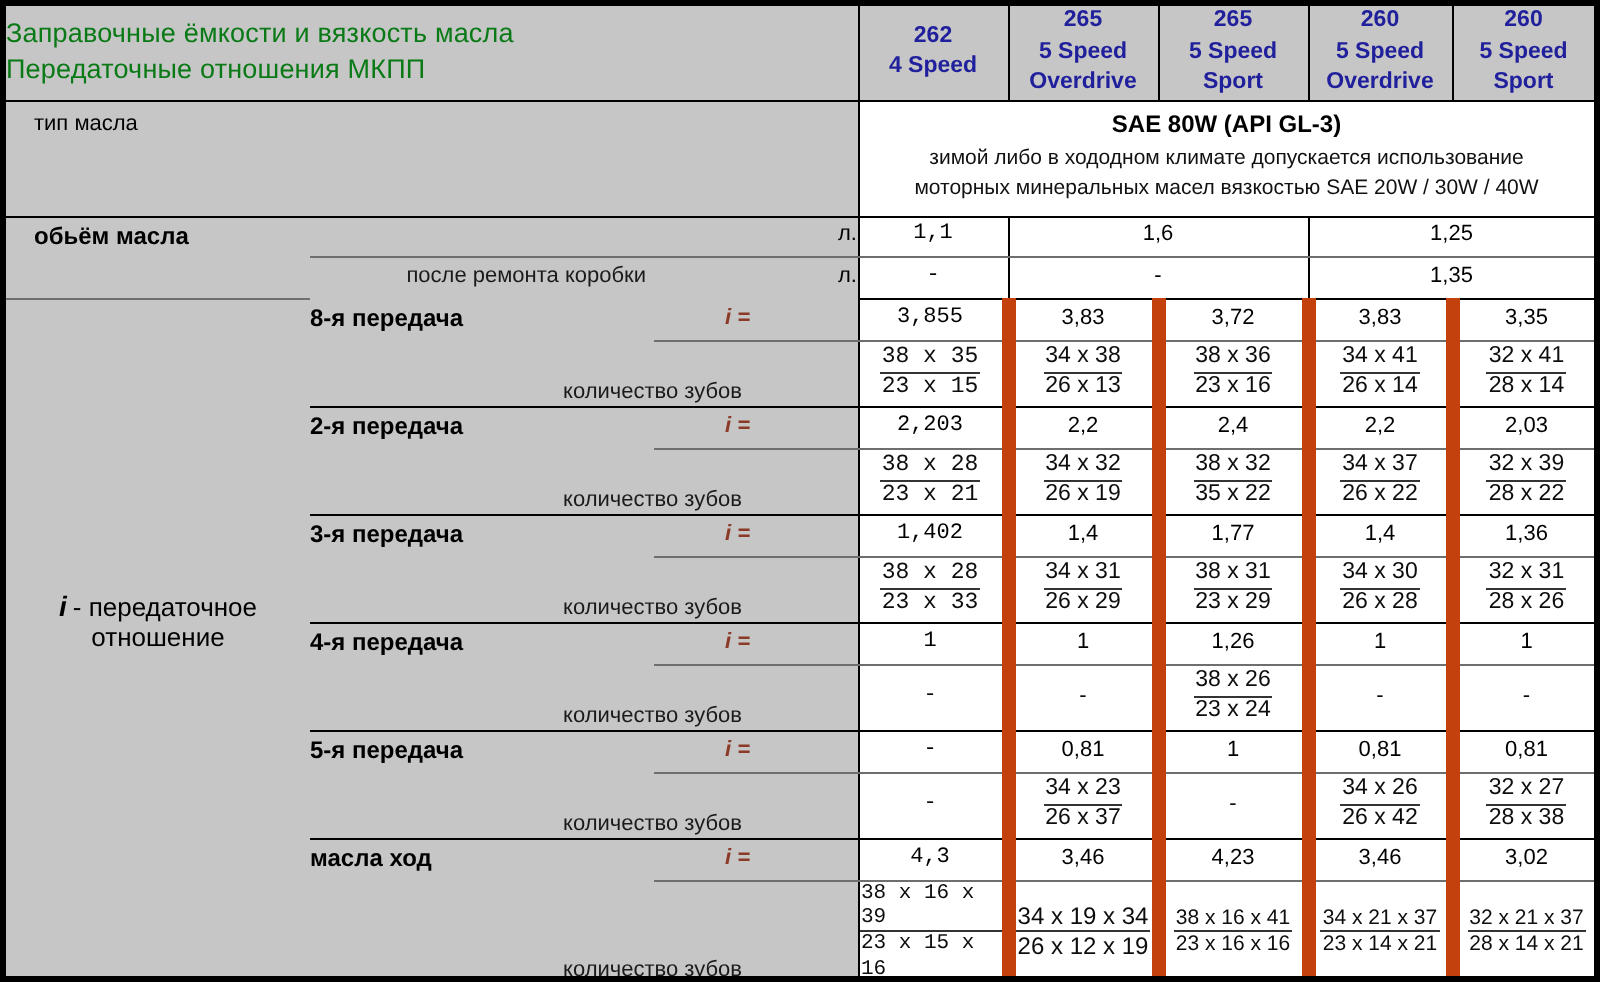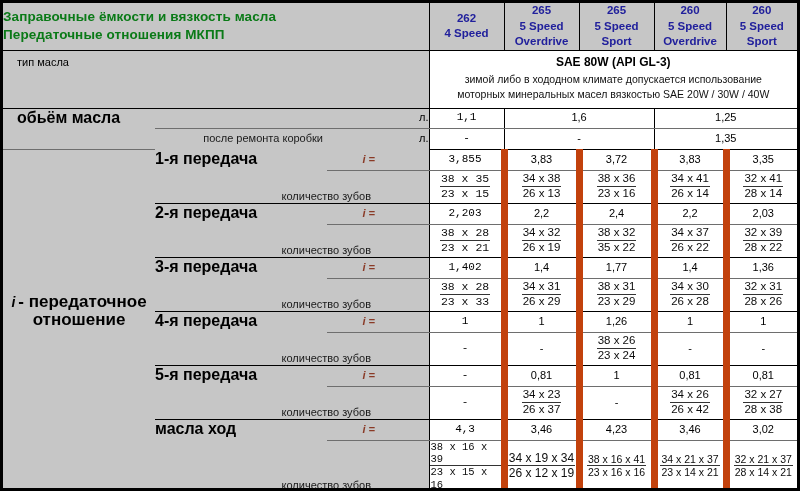--- a/index.html
+++ b/index.html
@@ -51,21 +51,21 @@
   .gr-r  { border-right:  7px solid #c2410c; }
 
   
   .title-cell {
     padding: 5px 0 0 11px;
     vertical-align: top;
   }
   .title-line {
     display: block;
     color: #0a7a17;
-    font-weight: bold;
+    font-weight: normal;
     font-size: 13.5px;
     line-height: 1.32;
     letter-spacing: 0.1px;
     white-space: nowrap;
   }
 
   
   .hdr-cell { padding: 3px 2px 2px 2px; }
   .hdr-line {
     display: block;
@@ -73,21 +73,21 @@
     font-weight: bold;
     font-size: 11.5px;
     line-height: 1.35;
     text-align: center;
     white-space: nowrap;
   }
 
   
   .lbl-bold {
     font-weight: bold;
-    font-size: 16px;
+    font-size: 12px;
     color: #000;
     white-space: nowrap;
     margin-top: 38px;
   }
   .lbl-norm {
     font-weight: normal;
     font-size: 11px;
     color: #1a1a1a;
     white-space: nowrap;
   }
@@ -111,22 +111,22 @@
     line-height: 1.45;
     padding: 0 6px;
   }
   .legend .i-glyph {
     font-weight: bold;
     font-style: italic;
     font-size: 14px;
     color: #000;
   }
   .legend .i-txt {
-    font-weight: bold;
-    font-size: 17px;
+    font-weight: normal;
+    font-size: 13px;
     color: #000;
   }
 
   
   .oil-main {
     display: block;
     font-weight: bold;
     font-size: 12px;
     color: #000;
     margin-bottom: 3px;
@@ -244,21 +244,21 @@
       <span class="unit">л.</span>
     </td>
     <td class="white bk-l bk-r bk-b val">-</td>
     <td colspan="2" class="white bk-r bk-b val">-</td>
     <td colspan="2" class="white bk-b val">1,35</td>
   </tr>
 
   <tr style="height:21px">
     <td class="gray"></td>
     <td class="gray lft pad-l6">
-      <span class="lbl-bold">1-я передача</span>
+      <span class="lbl-bold">8-я передача</span>
     </td>
     <td class="gray gr-b rgt">
       <span class="unit-i">i =</span>
     </td>
     <td class="gray gr-b"></td>
     <td class="white bk-l gr-r gr-b val">3,855</td>
     <td class="white gr-r gr-b val">3,83</td>
     <td class="white gr-r gr-b val">3,72</td>
     <td class="white gr-r gr-b val">3,83</td>
     <td class="white gr-b val">3,35</td>

